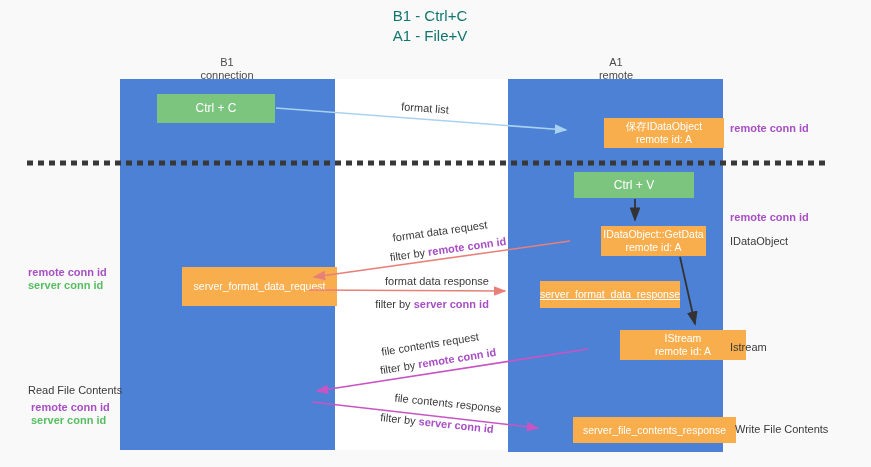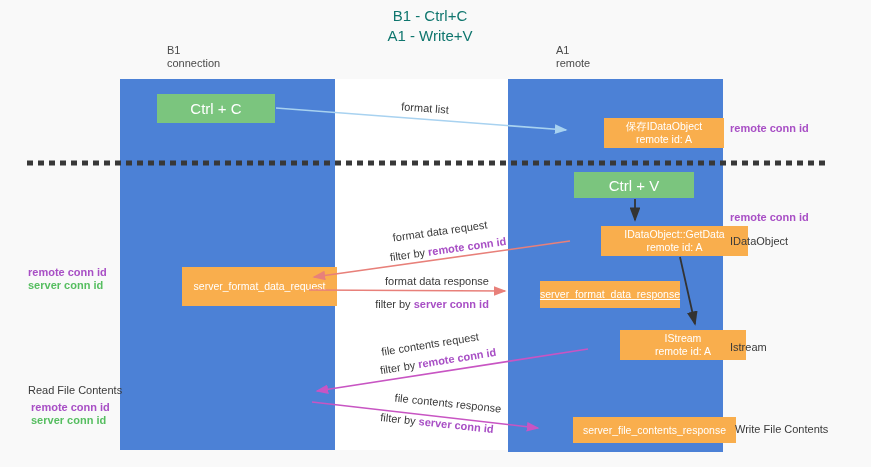--- a/index.html
+++ b/index.html
@@ -22,27 +22,27 @@
     position:absolute;top:79px;width:215px;
     background:#4C81D6;
   }
   .lane.left{left:120px;height:371px;}
   .lane.right{left:508px;height:373px;}
   .title{
     position:absolute;left:330px;top:6px;width:200px;
     text-align:center;font-size:15px;line-height:20px;color:#0f766e;
   }
   .col-header{
-    position:absolute;top:44px;width:120px;
-    font-size:11px;line-height:13px;color:#4a4a4a;
+    position:absolute;top:56px;width:120px;
+    text-align:center;font-size:11px;line-height:13px;color:#4a4a4a;
   }
   .box{
     position:absolute;
     display:flex;flex-direction:column;align-items:center;justify-content:center;
-    color:#ffffff;font-size:15px;line-height:13px;text-align:center;
+    color:#ffffff;font-size:12px;line-height:13px;text-align:center;
     white-space:nowrap;
   }
   .box.small{font-size:10.5px;margin-left:30px;}
   .box.green{background:#7BC57E;}
   .box.orange{background:#F9AE4D;}
   .lbl{
     position:absolute;font-size:11px;line-height:12px;color:#3a3a3a;white-space:nowrap;
   }
   .rot{transform:translate(-50%,-50%) rotate(var(--r,0deg));}
   .purple{color:#A84FC5;font-weight:bold;}
@@ -53,21 +53,21 @@
 <body>
 
 <div class="stage">
 
   <div class="white-band"></div>
   <div class="lane left"></div>
   <div class="lane right"></div>
 
   <div class="title">
     <div>B1 - Ctrl+C</div>
-    <div>A1 - Write+V</div>
+    <div>A1 - File+V</div>
   </div>
 
   <div class="col-header" style="left:167px;">
     <div>B1</div>
     <div>connection</div>
   </div>
   <div class="col-header" style="left:556px;">
     <div>A1</div>
     <div>remote</div>
   </div>
@@ -78,21 +78,21 @@
 
   <div class="box orange small" style="left:574px;top:118px;width:120px;height:30px;">
     <div>保存IDataObject</div>
     <div>remote id: A</div>
   </div>
 
   <div class="box green" style="left:574px;top:172px;width:120px;height:26px;">
     <span>Ctrl + V</span>
   </div>
 
-  <div class="box orange small" style="left:571px;top:226px;width:147px;height:30px;">
+  <div class="box orange small" style="left:571px;top:226px;width:105px;height:30px;">
     <div>IDataObject::GetData</div>
     <div>remote id: A</div>
   </div>
 
   <div class="box orange small" style="left:152px;top:267px;width:155px;height:39px;">
     <span>server_format_data_request</span>
   </div>
 
   <div class="box orange small" style="left:510px;top:281px;width:140px;height:27px;text-decoration:underline;">
     <span>server_format_data_response</span>

